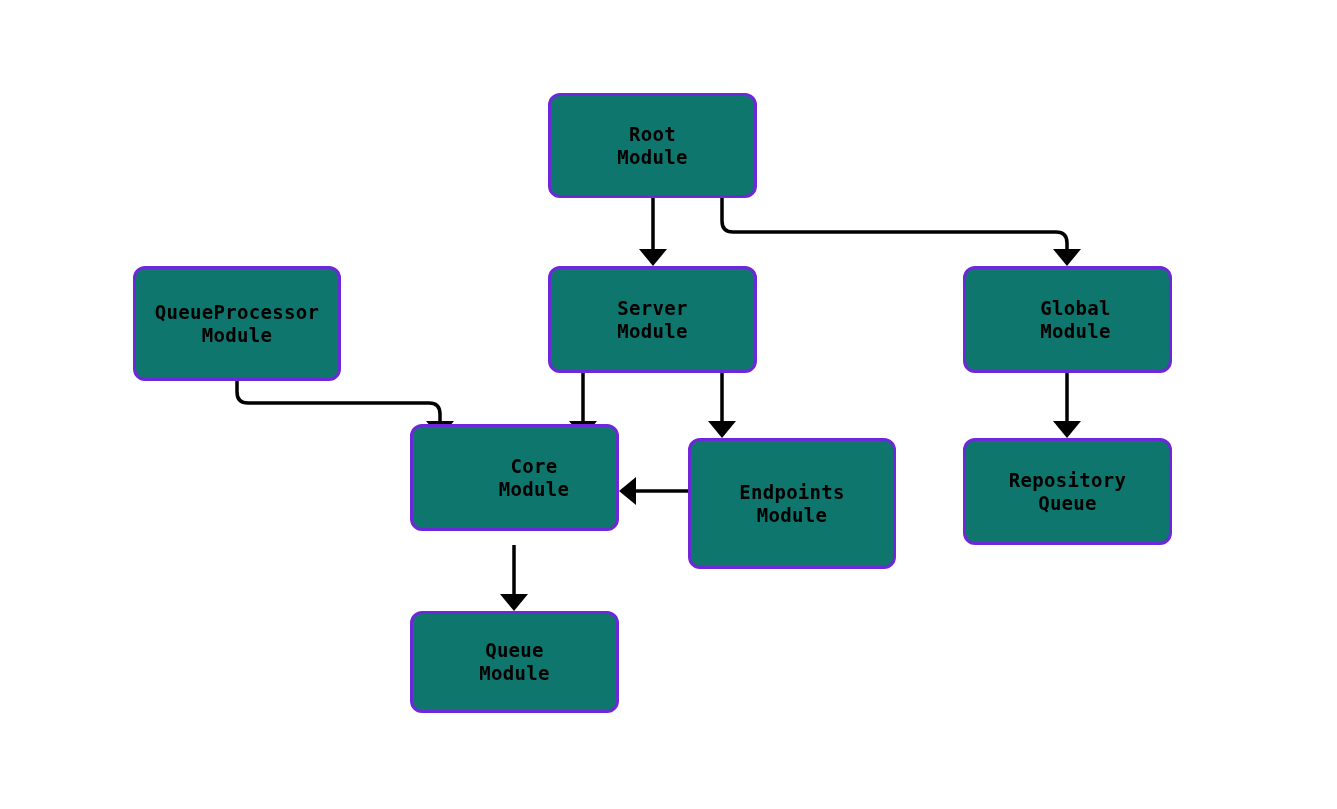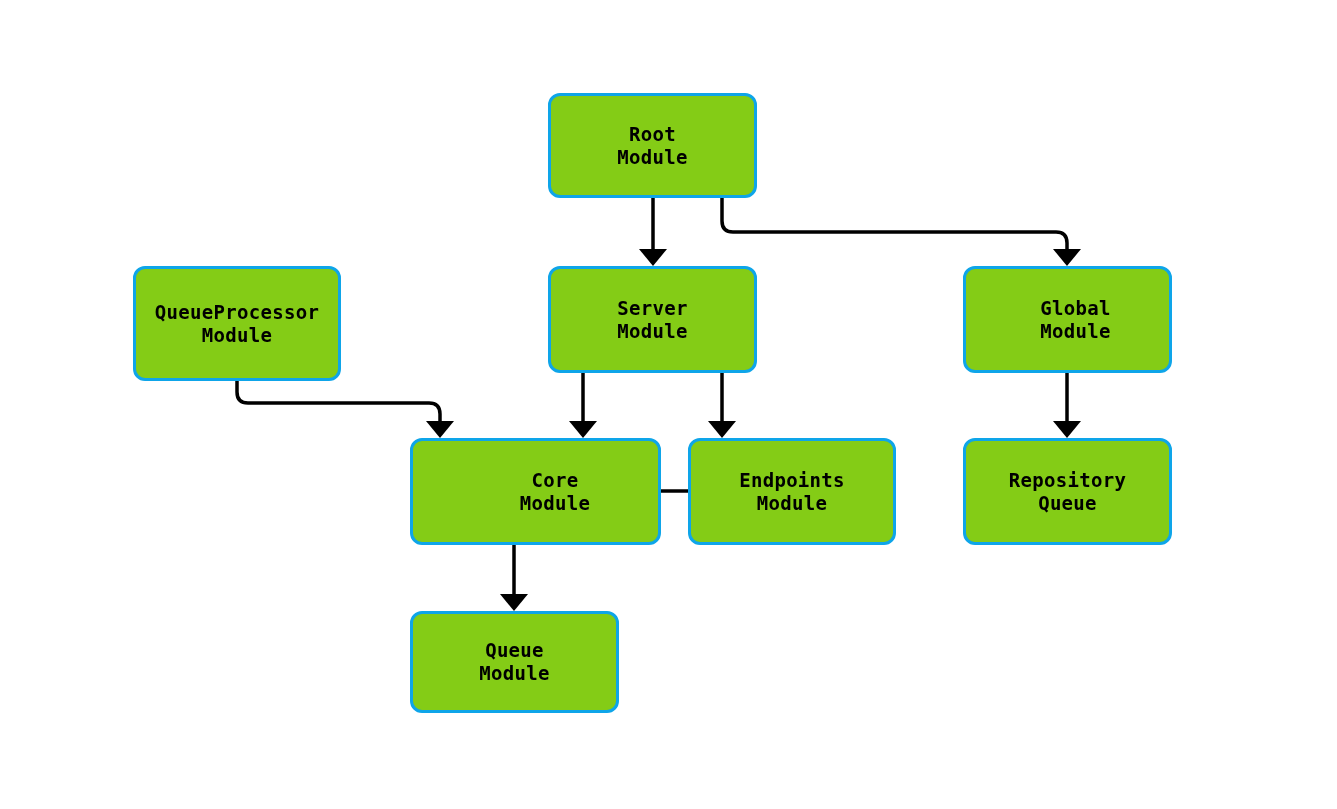--- a/index.html
+++ b/index.html
@@ -18,22 +18,22 @@
   .edges-layer {
     position: absolute;
     left: 0;
     top: 0;
     width: 1337px;
     height: 809px;
   }
   .node {
     position: absolute;
     box-sizing: border-box;
-    background: #84cc16;
-    border: 3px solid #0ea5e9;
+    background: #0f766e;
+    border: 3px solid #6d28d9;
     border-radius: 12px;
     display: flex;
     align-items: center;
     justify-content: center;
   }
   .node-label {
     font-size: 19px;
     font-weight: bold;
     line-height: 23px;
     color: #000000;
@@ -74,25 +74,25 @@
 Module</span>
       </div>
       <div class="node" style="left: 548px; top: 266px; width: 209px; height: 107px;">
         <span class="node-label">Server
 Module</span>
       </div>
       <div class="node" style="left: 963px; top: 266px; width: 209px; height: 107px; padding-left: 16px;">
         <span class="node-label">Global
 Module</span>
       </div>
-      <div class="node" style="left: 410px; top: 438px; width: 251px; height: 107px; padding-left: 39px;">
+      <div class="node" style="left: 410px; top: 424px; width: 209px; height: 107px; padding-left: 39px;">
         <span class="node-label">Core
 Module</span>
       </div>
-      <div class="node" style="left: 688px; top: 438px; width: 208px; height: 107px;">
+      <div class="node" style="left: 688px; top: 438px; width: 208px; height: 131px;">
         <span class="node-label">Endpoints
 Module</span>
       </div>
       <div class="node" style="left: 963px; top: 438px; width: 209px; height: 107px;">
         <span class="node-label">Repository
 Queue</span>
       </div>
       <div class="node" style="left: 410px; top: 611px; width: 209px; height: 102px;">
         <span class="node-label">Queue
 Module</span>

